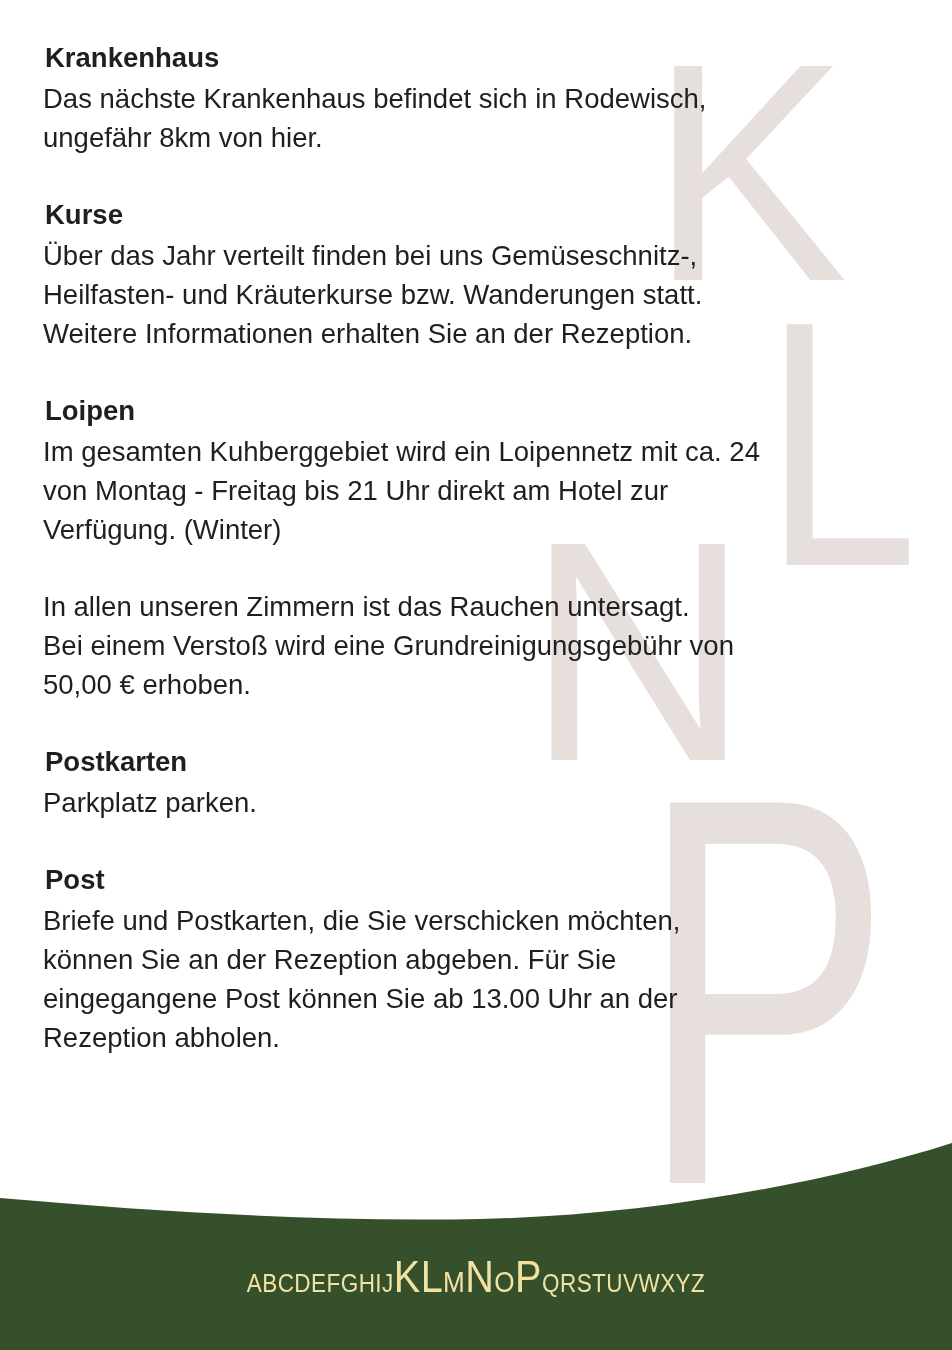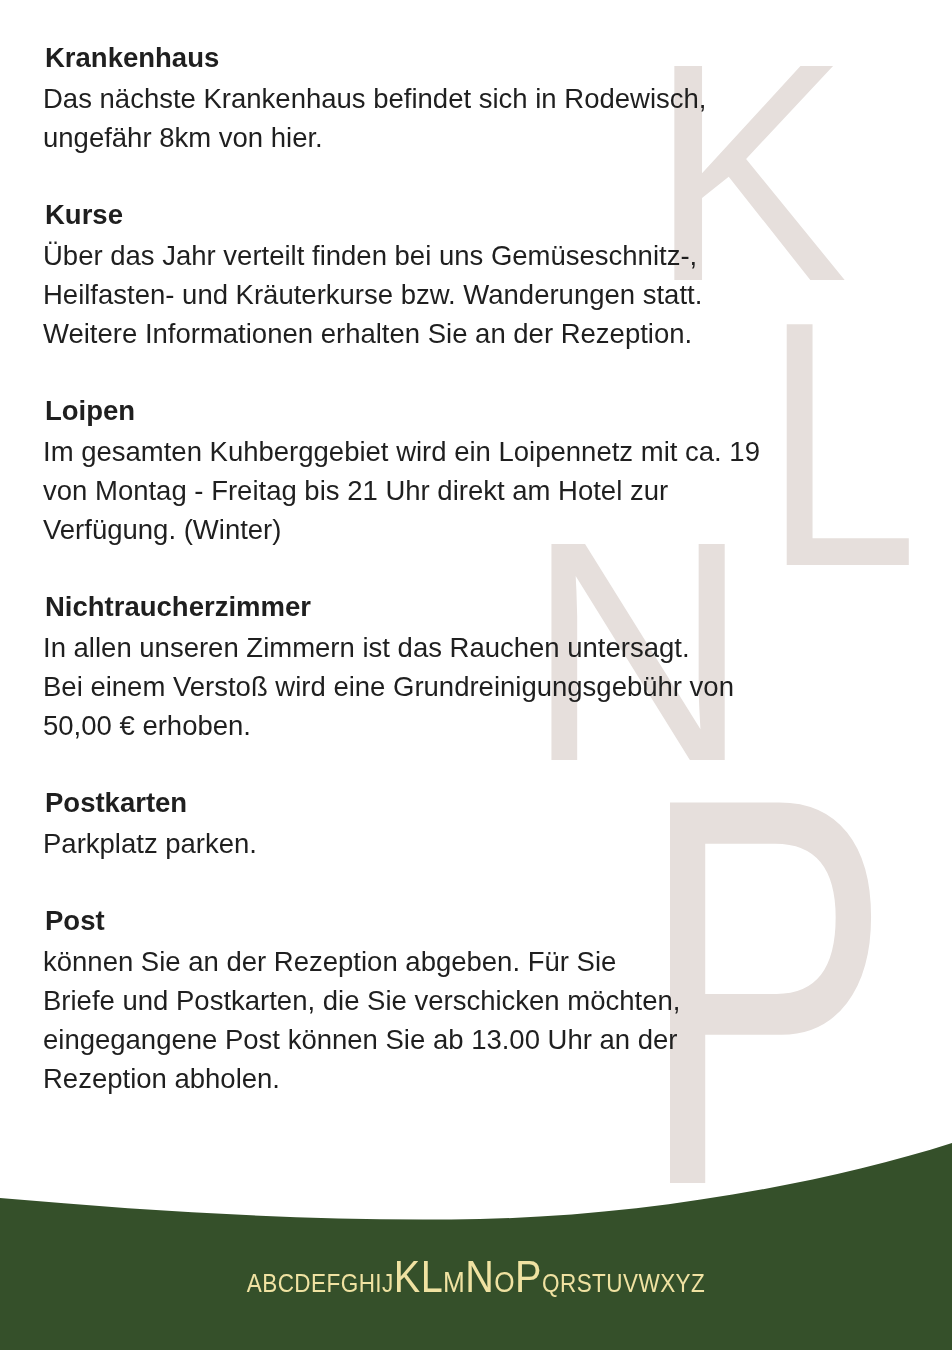--- a/index.html
+++ b/index.html
@@ -58,38 +58,37 @@
         <div class="line">ungefähr 8km von hier.</div>
       </section>
       <section class="section">
         <h2 class="heading">Kurse</h2>
         <div class="line">Über das Jahr verteilt finden bei uns Gemüseschnitz-,</div>
         <div class="line">Heilfasten- und Kräuterkurse bzw. Wanderungen statt.</div>
         <div class="line">Weitere Informationen erhalten Sie an der Rezeption.</div>
       </section>
       <section class="section">
         <h2 class="heading">Loipen</h2>
-        <div class="line">Im gesamten Kuhberggebiet wird ein Loipennetz mit ca. 19</div>
+        <div class="line">Im gesamten Kuhberggebiet wird ein Loipennetz mit ca. 24</div>
         <div class="line">von Montag - Freitag bis 21 Uhr direkt am Hotel zur</div>
         <div class="line">Verfügung. (Winter)</div>
       </section>
       <section class="section">
-        <h2 class="heading">Nichtraucherzimmer</h2>
         <div class="line">In allen unseren Zimmern ist das Rauchen untersagt.</div>
         <div class="line">Bei einem Verstoß wird eine Grundreinigungsgebühr von</div>
         <div class="line">50,00 € erhoben.</div>
       </section>
       <section class="section">
         <h2 class="heading">Postkarten</h2>
         <div class="line">Parkplatz parken.</div>
       </section>
       <section class="section">
         <h2 class="heading">Post</h2>
+        <div class="line">Briefe und Postkarten, die Sie verschicken möchten,</div>
         <div class="line">können Sie an der Rezeption abgeben. Für Sie</div>
-        <div class="line">Briefe und Postkarten, die Sie verschicken möchten,</div>
         <div class="line">eingegangene Post können Sie ab 13.00 Uhr an der</div>
         <div class="line">Rezeption abholen.</div>
       </section>
     </main>
 
   <svg class="footer-curve" width="952" height="1350" viewBox="0 0 952 1350" aria-hidden="true">
     <path d="M 0 1198 C 160 1212 320 1222 480 1219 C 640 1216 820 1185 952 1143 L 952 1350 L 0 1350 Z" fill="#35502a"></path>
   </svg>
 
   <div class="footer-alphabet" style="color: rgb(240, 226, 162);"><span class="alpha alpha-sm">ABCDEFGHIJ</span><span class="alpha alpha-lg">KL</span><span class="alpha alpha-md">M</span><span class="alpha alpha-lg">N</span><span class="alpha alpha-md">O</span><span class="alpha alpha-lg">P</span><span class="alpha alpha-sm">QRSTUVWXYZ</span></div>

